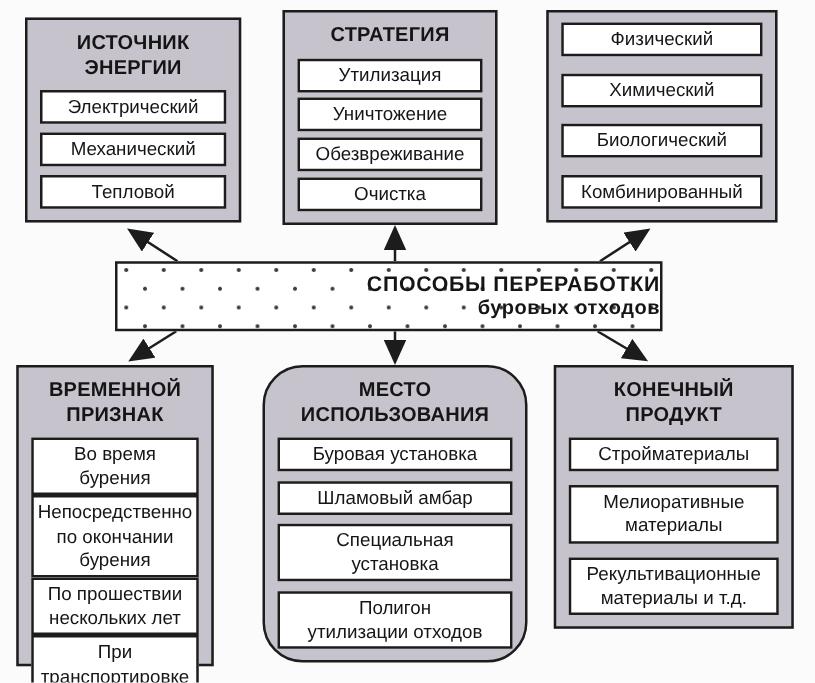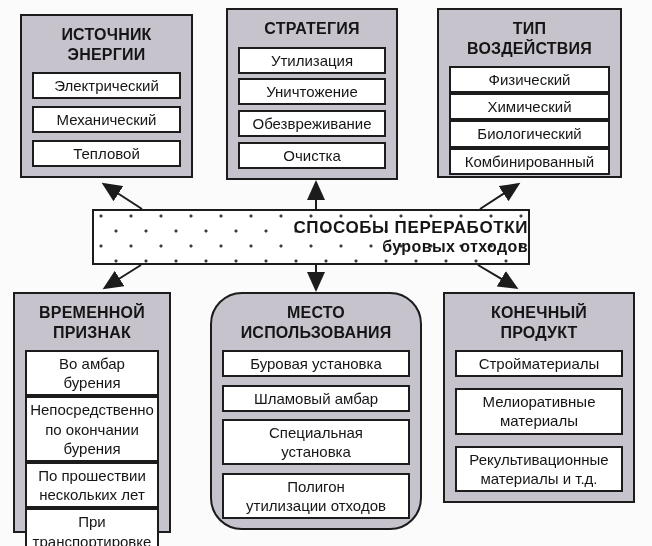--- a/index.html
+++ b/index.html
@@ -132,39 +132,38 @@
     <div class="group-title">СТРАТЕГИЯ</div>
     <div class="items">
       <div class="item">Утилизация</div>
       <div class="item">Уничтожение</div>
       <div class="item">Обезвреживание</div>
       <div class="item">Очистка</div>
     </div>
   </div>
 
   <div class="group g-impact">
-    <div class="group-title">ТИП ВОЗДЕЙСТВИЯ</div>
     <div class="items">
       <div class="item">Физический</div>
       <div class="item">Химический</div>
       <div class="item">Биологический</div>
       <div class="item">Комбинированный</div>
     </div>
   </div>
 
   <div class="center-box">
     <div class="center-line1">СПОСОБЫ ПЕРЕРАБОТКИ</div>
     <div class="center-line2">буровых отходов</div>
   </div>
 
   <div class="group g-time">
     <div class="group-title">ВРЕМЕННОЙ
 ПРИЗНАК</div>
     <div class="items">
-      <div class="item">Во амбар бурения</div>
+      <div class="item">Во время бурения</div>
       <div class="item">Непосредственно
 по окончании
 бурения</div>
       <div class="item">По прошествии
 нескольких лет</div>
       <div class="item">При
 транспортировке</div>
     </div>
   </div>
 

